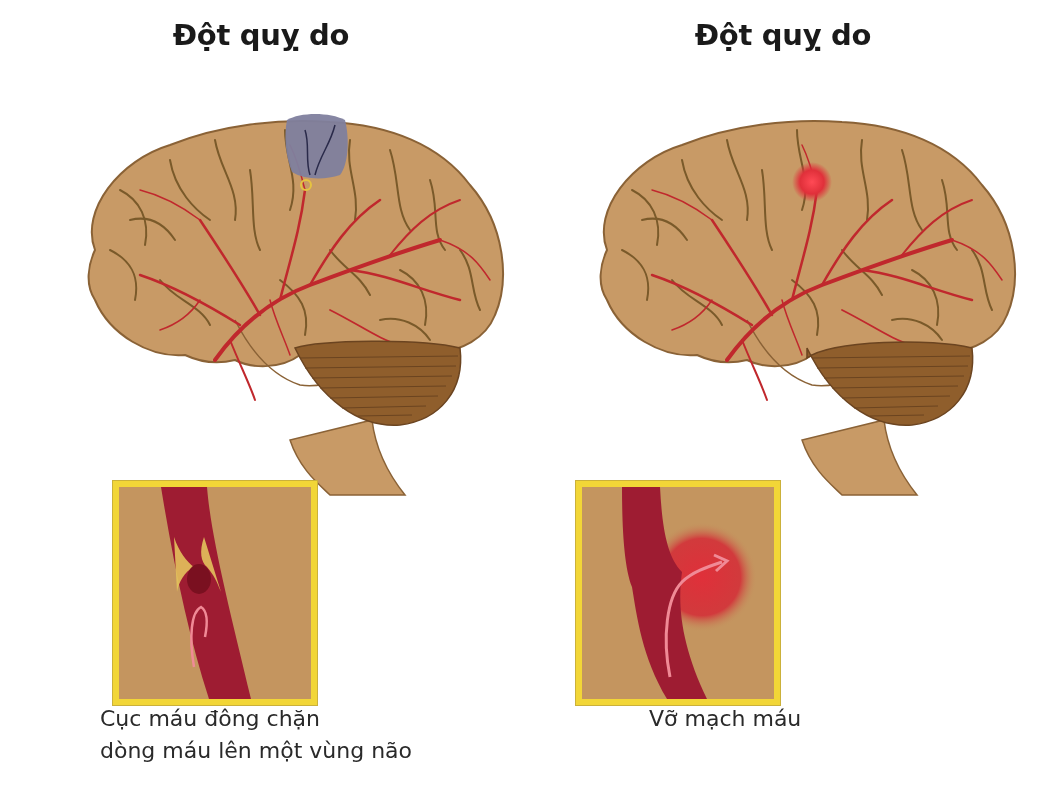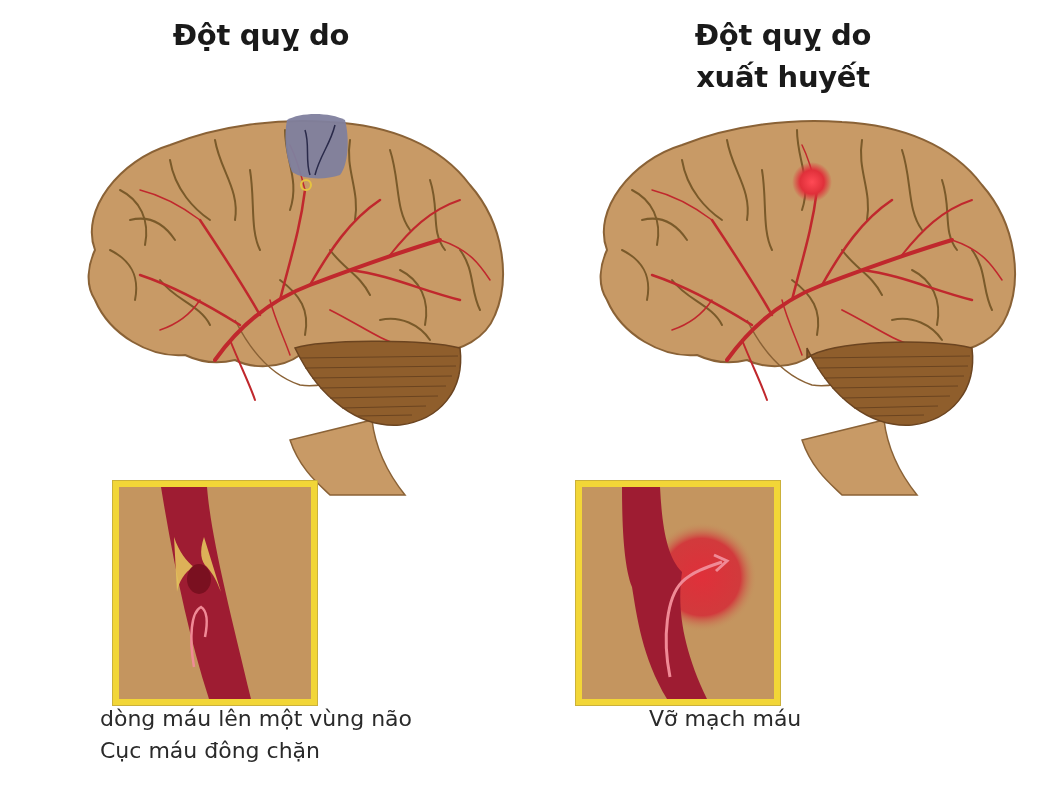--- a/index.html
+++ b/index.html
@@ -95,29 +95,28 @@
     <svg width="192" height="212" viewBox="0 0 192 212">
       <path d="M42,0 L88,0 C92,50 110,120 132,212 L90,212 C70,150 55,80 42,0 Z" fill="#9e1c32"></path>
       <path d="M55,50 C60,65 68,75 75,80 C65,85 60,95 58,105 Z" fill="#e3c25c" opacity="0.9"></path>
       <path d="M85,50 C80,65 82,75 88,80 C95,88 98,95 102,105 Z" fill="#e3c25c" opacity="0.9"></path>
       <ellipse cx="80" cy="92" rx="12" ry="15" fill="#7a1020"></ellipse>
       <path d="M75,180 C70,150 72,125 82,120 C90,125 88,140 86,150" fill="none" stroke="#f08a96" stroke-width="2.5"></path>
     </svg>
   </div>
 
   <div class="caption">
+    <span>Cục máu đông chặn</span>
     <span>dòng máu lên một vùng não</span>
-    <span>Cục máu đông chặn</span>
   </div>
 </div>
 
 <div class="panel right">
   <div class="title">
     <span>Đột quỵ do</span>
-    <span>xuất huyết</span>
   </div>
 
   <svg class="brain" viewBox="0 0 522 400" width="522" height="400" style="left:-10px;">
     <defs>
       <radialGradient id="hemo" cx="50%" cy="50%" r="50%">
         <stop offset="0%" stop-color="#ff4a55"></stop>
         <stop offset="60%" stop-color="#e0303a"></stop>
         <stop offset="100%" stop-color="#e0303a" stop-opacity="0"></stop>
       </radialGradient>
     </defs>

